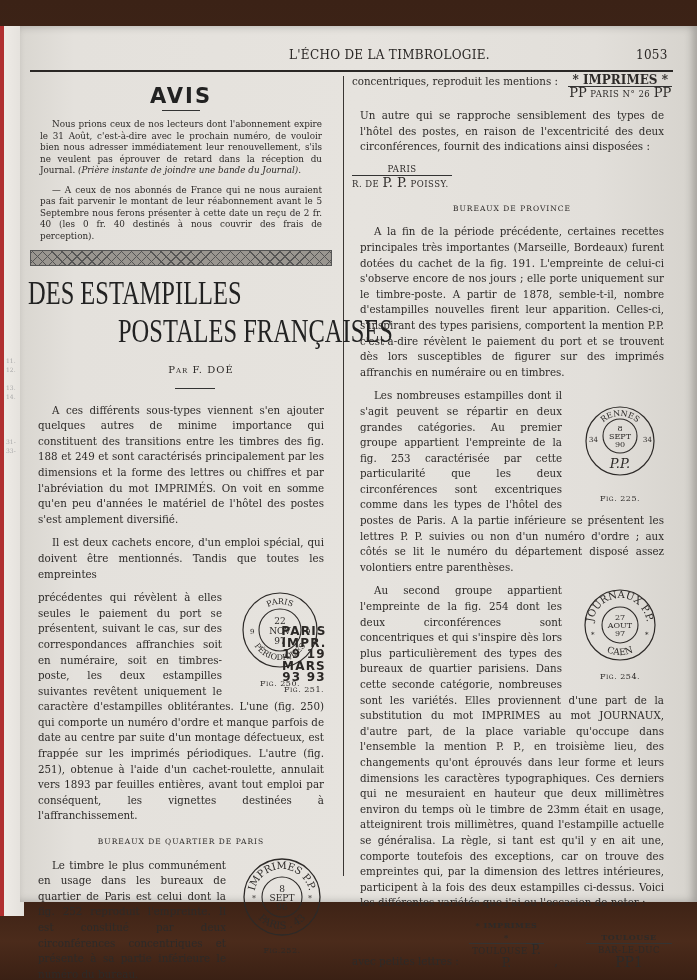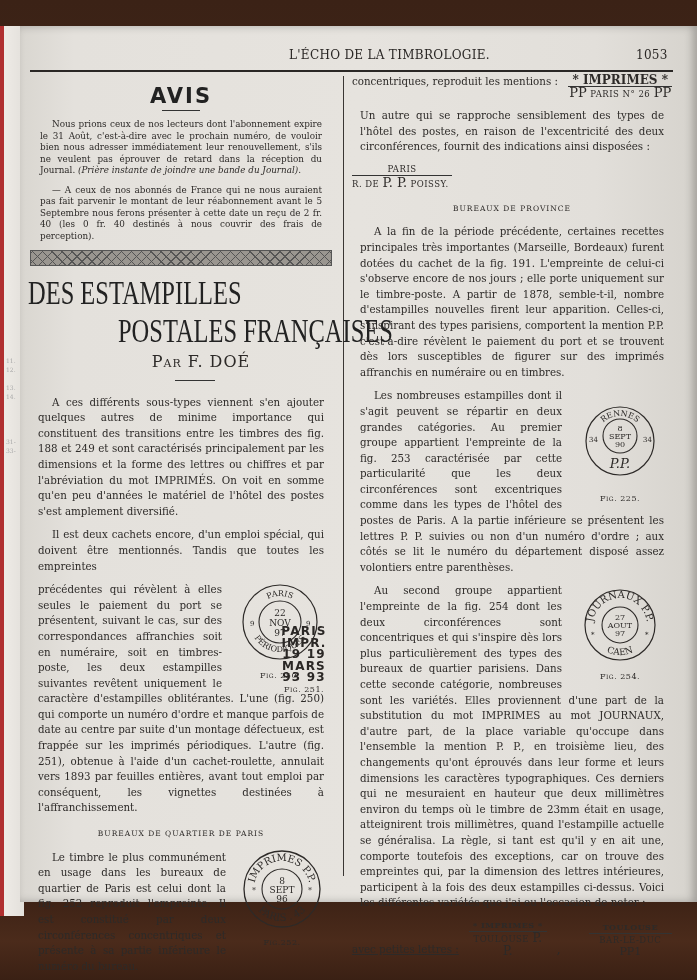--- a/index.html
+++ b/index.html
@@ -63,21 +63,21 @@
     border:1px solid #555;
   }
   .big-title {
     font-family:"Liberation Serif", serif; font-size:34px; line-height:38px;
     transform:scaleX(0.72); transform-origin:left; letter-spacing:0px; color:#222;
     white-space:nowrap;
   }
   .big-title.l1 { margin-top:8px; margin-left:-2px; }
   .big-title.l2 { margin-left:88px; }
   .byline {
-    text-align:center; font-size:16px; letter-spacing:1px; margin-top:4px;
+    text-align:center; font-size:10px; letter-spacing:1px; margin-top:12px;
     font-variant:small-caps; margin-left:40px;
   }
   .byline-rule { width:40px; height:1px; background:#333; margin:10px auto 14px 145px; }
   p.body { margin:8px; text-indent:14px; }
   .float-fig { float:right; text-align:center; margin-left:6px; }
   .fig-cap { font-size:8px; font-variant:small-caps; letter-spacing:0.5px; margin-top:1px; }
   .section-head {
     text-align:center; font-size:8px; letter-spacing:1px; font-variant:small-caps;
     margin:10px 0 6px 0; text-transform:uppercase; font-size:7.5px;
   }
@@ -243,31 +243,31 @@
         <text x="63" y="50" font-size="7" fill="#2d2a28">*</text>
         <text x="38" y="33" font-size="8" text-anchor="middle" fill="#2d2a28">27</text>
         <text x="38" y="41" font-size="8" text-anchor="middle" fill="#2d2a28">AOUT</text>
         <text x="38" y="49" font-size="8" text-anchor="middle" fill="#2d2a28">97</text>
       </svg>
       <div class="fig-cap">Fig. 254.</div>
     </div>
     <p class="body">Au second groupe appartient l'empreinte de la fig. 254 dont les deux circonférences sont concentriques et qui s'inspire dès lors plus particulièrement des types des bureaux de quartier parisiens. Dans cette seconde catégorie, nombreuses sont les variétés. Elles proviennent d'une part de la substitution du mot IMPRIMES au mot JOURNAUX, d'autre part, de la place variable qu'occupe dans l'ensemble la mention P. P., en troisième lieu, des changements qu'ont éprouvés dans leur forme et leurs dimensions les caractères typographiques. Ces derniers qui ne mesuraient en hauteur que deux millimètres environ du temps où le timbre de 23mm était en usage, atteignirent trois millimètres, quand l'estampille actuelle se généralisa. La règle, si tant est qu'il y en ait une, comporte toutefois des exceptions, car on trouve des empreintes qui, par la dimension des lettres intérieures, participent à la fois des deux estampilles ci-dessus. Voici les différentes variétés que j'ai eu l'occasion de noter :</p>
 
     <div class="notes-line">
-      <span style="white-space:nowrap;text-decoration:underline;">avec petites lettres :</span>
+      <span style="white-space:nowrap;">avec petites lettres :</span>
       <span class="mention">
         <div class="top sc" style="font-size:8px;">* IMPRIMES *</div>
         <div class="bot">
           <span class="sc">TOULOUSE</span>
           <span style="font-size:12px;">P. P.</span>
         </div>
       </span>
       <span style="font-size:12px;">,</span>
       <span class="mention" style="margin-left:18px;">
         <div class="top sc" style="font-size:8px;">TOULOUSE</div>
         <div class="bot">
           <span class="sc">BAR-LE-DUC</span>
-          <span style="font-size:11px;">PP1</span>
+          <span style="font-size:14px;">PP1</span>
         </div>
       </span>
     </div>
   </div>
 </div>
 
 </body></html>

